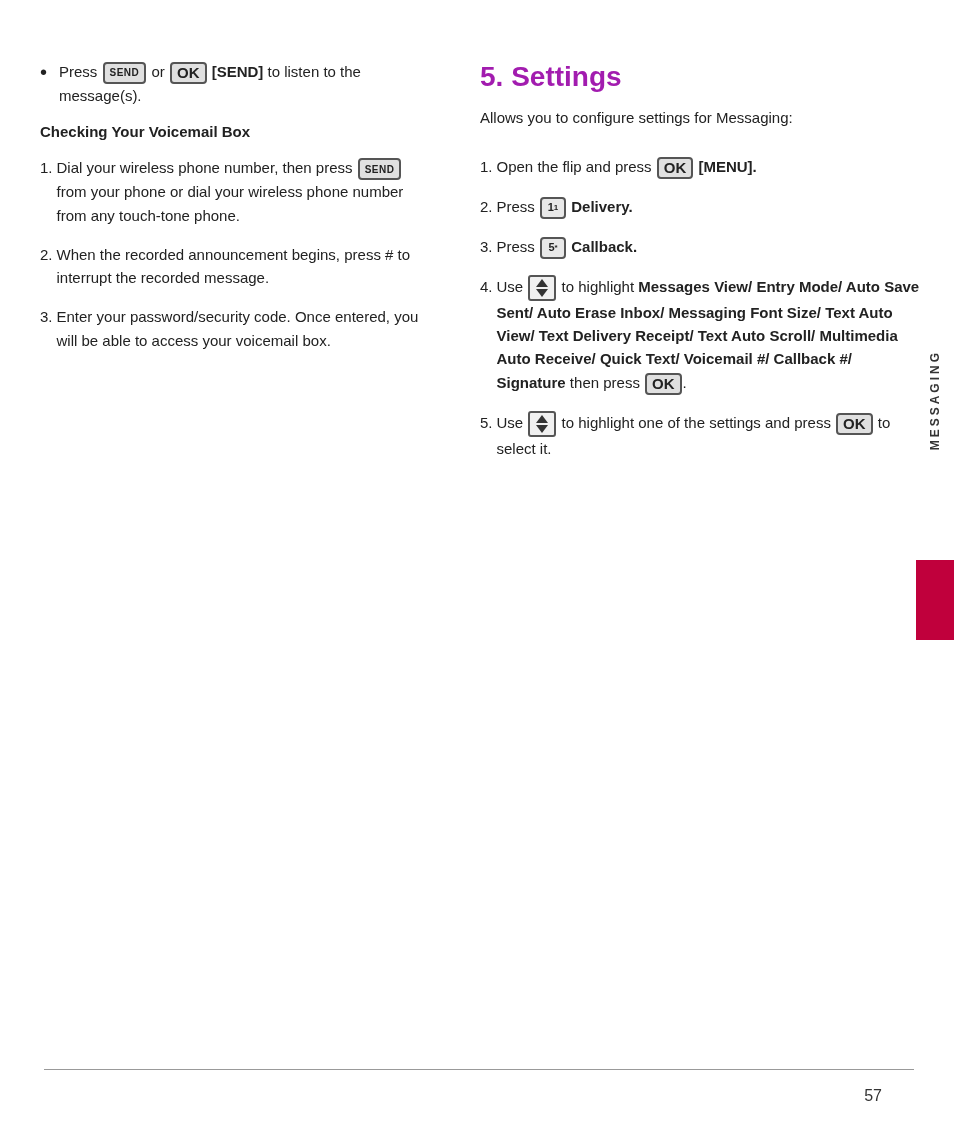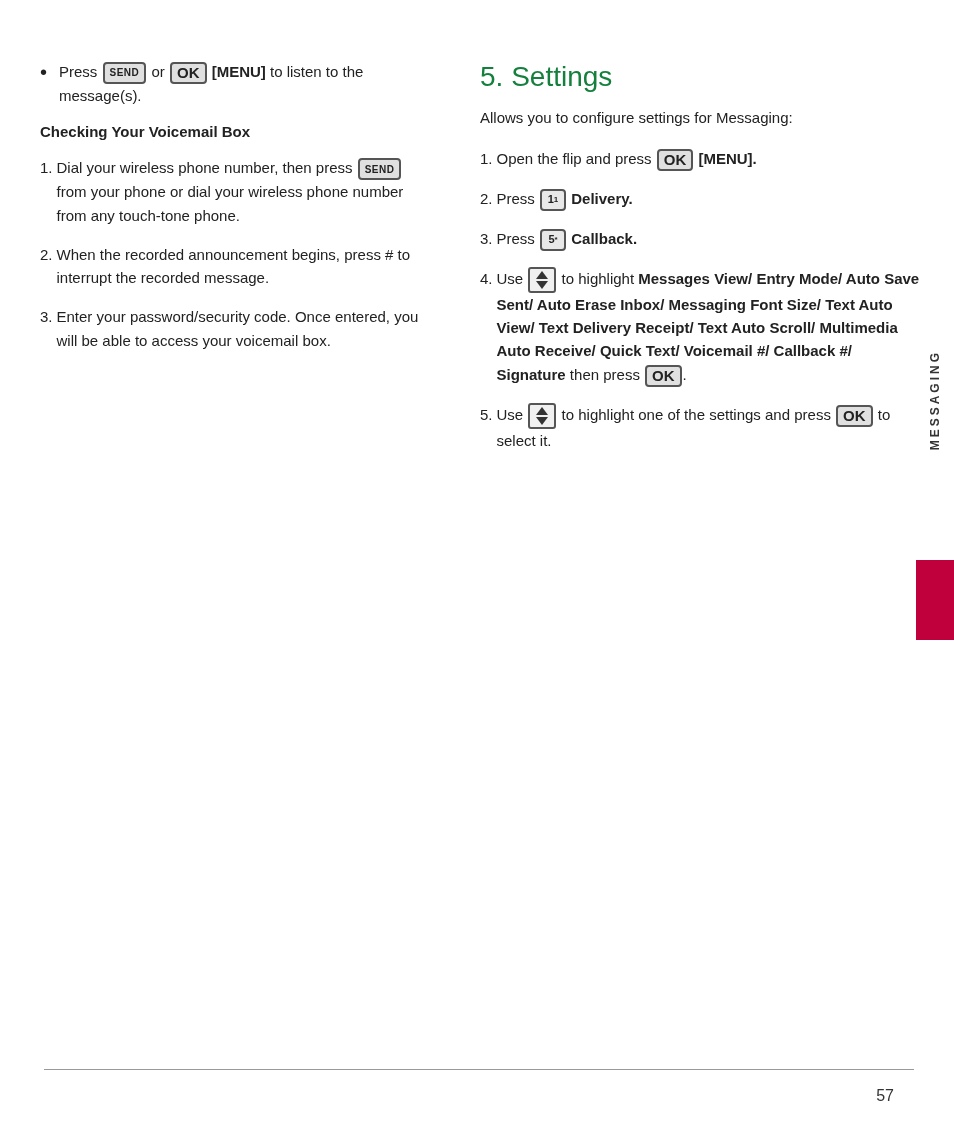--- a/index.html
+++ b/index.html
@@ -61,21 +61,21 @@
       top: 560px;
       width: 38px;
       height: 80px;
       background-color: #c0003c;
     }
 
     
     .page-number {
       position: absolute;
       bottom: 40px;
-      right: 60px;
+      right: 72px;
       font-size: 16px;
       color: #333;
     }
 
     
     .btn {
       display: inline-flex;
       align-items: center;
       justify-content: center;
       border: 2px solid #555;
@@ -189,30 +189,30 @@
 
     .num-content {
       flex: 1;
       font-size: 15px;
       line-height: 1.55;
     }
 
     
     .section-title {
       font-size: 28px;
-      font-weight: normal;
-      color: #15803d;
+      font-weight: bold;
+      color: #a21caf;
       margin-bottom: 12px;
       line-height: 1.2;
     }
 
     .section-intro {
       font-size: 15px;
       line-height: 1.55;
-      margin-bottom: 18px;
+      margin-bottom: 26px;
     }
 
     
     .bottom-rule {
       position: absolute;
       bottom: 75px;
       right: 40px;
       width: 870px;
       height: 1px;
       background: #999;
@@ -225,21 +225,21 @@
 
   <div class="left-col">
 
     <div class="bullet-item">
       <span class="bullet-dot">•</span>
       <span class="bullet-text">
         <span>Press</span>
         <span class="btn btn-send">SEND</span>
         <span>or</span>
         <span class="btn btn-ok">OK</span>
-        <span> <strong>[MENU]</strong> to listen to the message(s).</span>
+        <span> <strong>[SEND]</strong> to listen to the message(s).</span>
       </span>
     </div>
 
     <div class="section-heading">Checking Your Voicemail Box</div>
 
     <ul class="numbered-list">
 
       <li class="numbered-item">
         <span class="num-label">1.</span>
         <span class="num-content">

